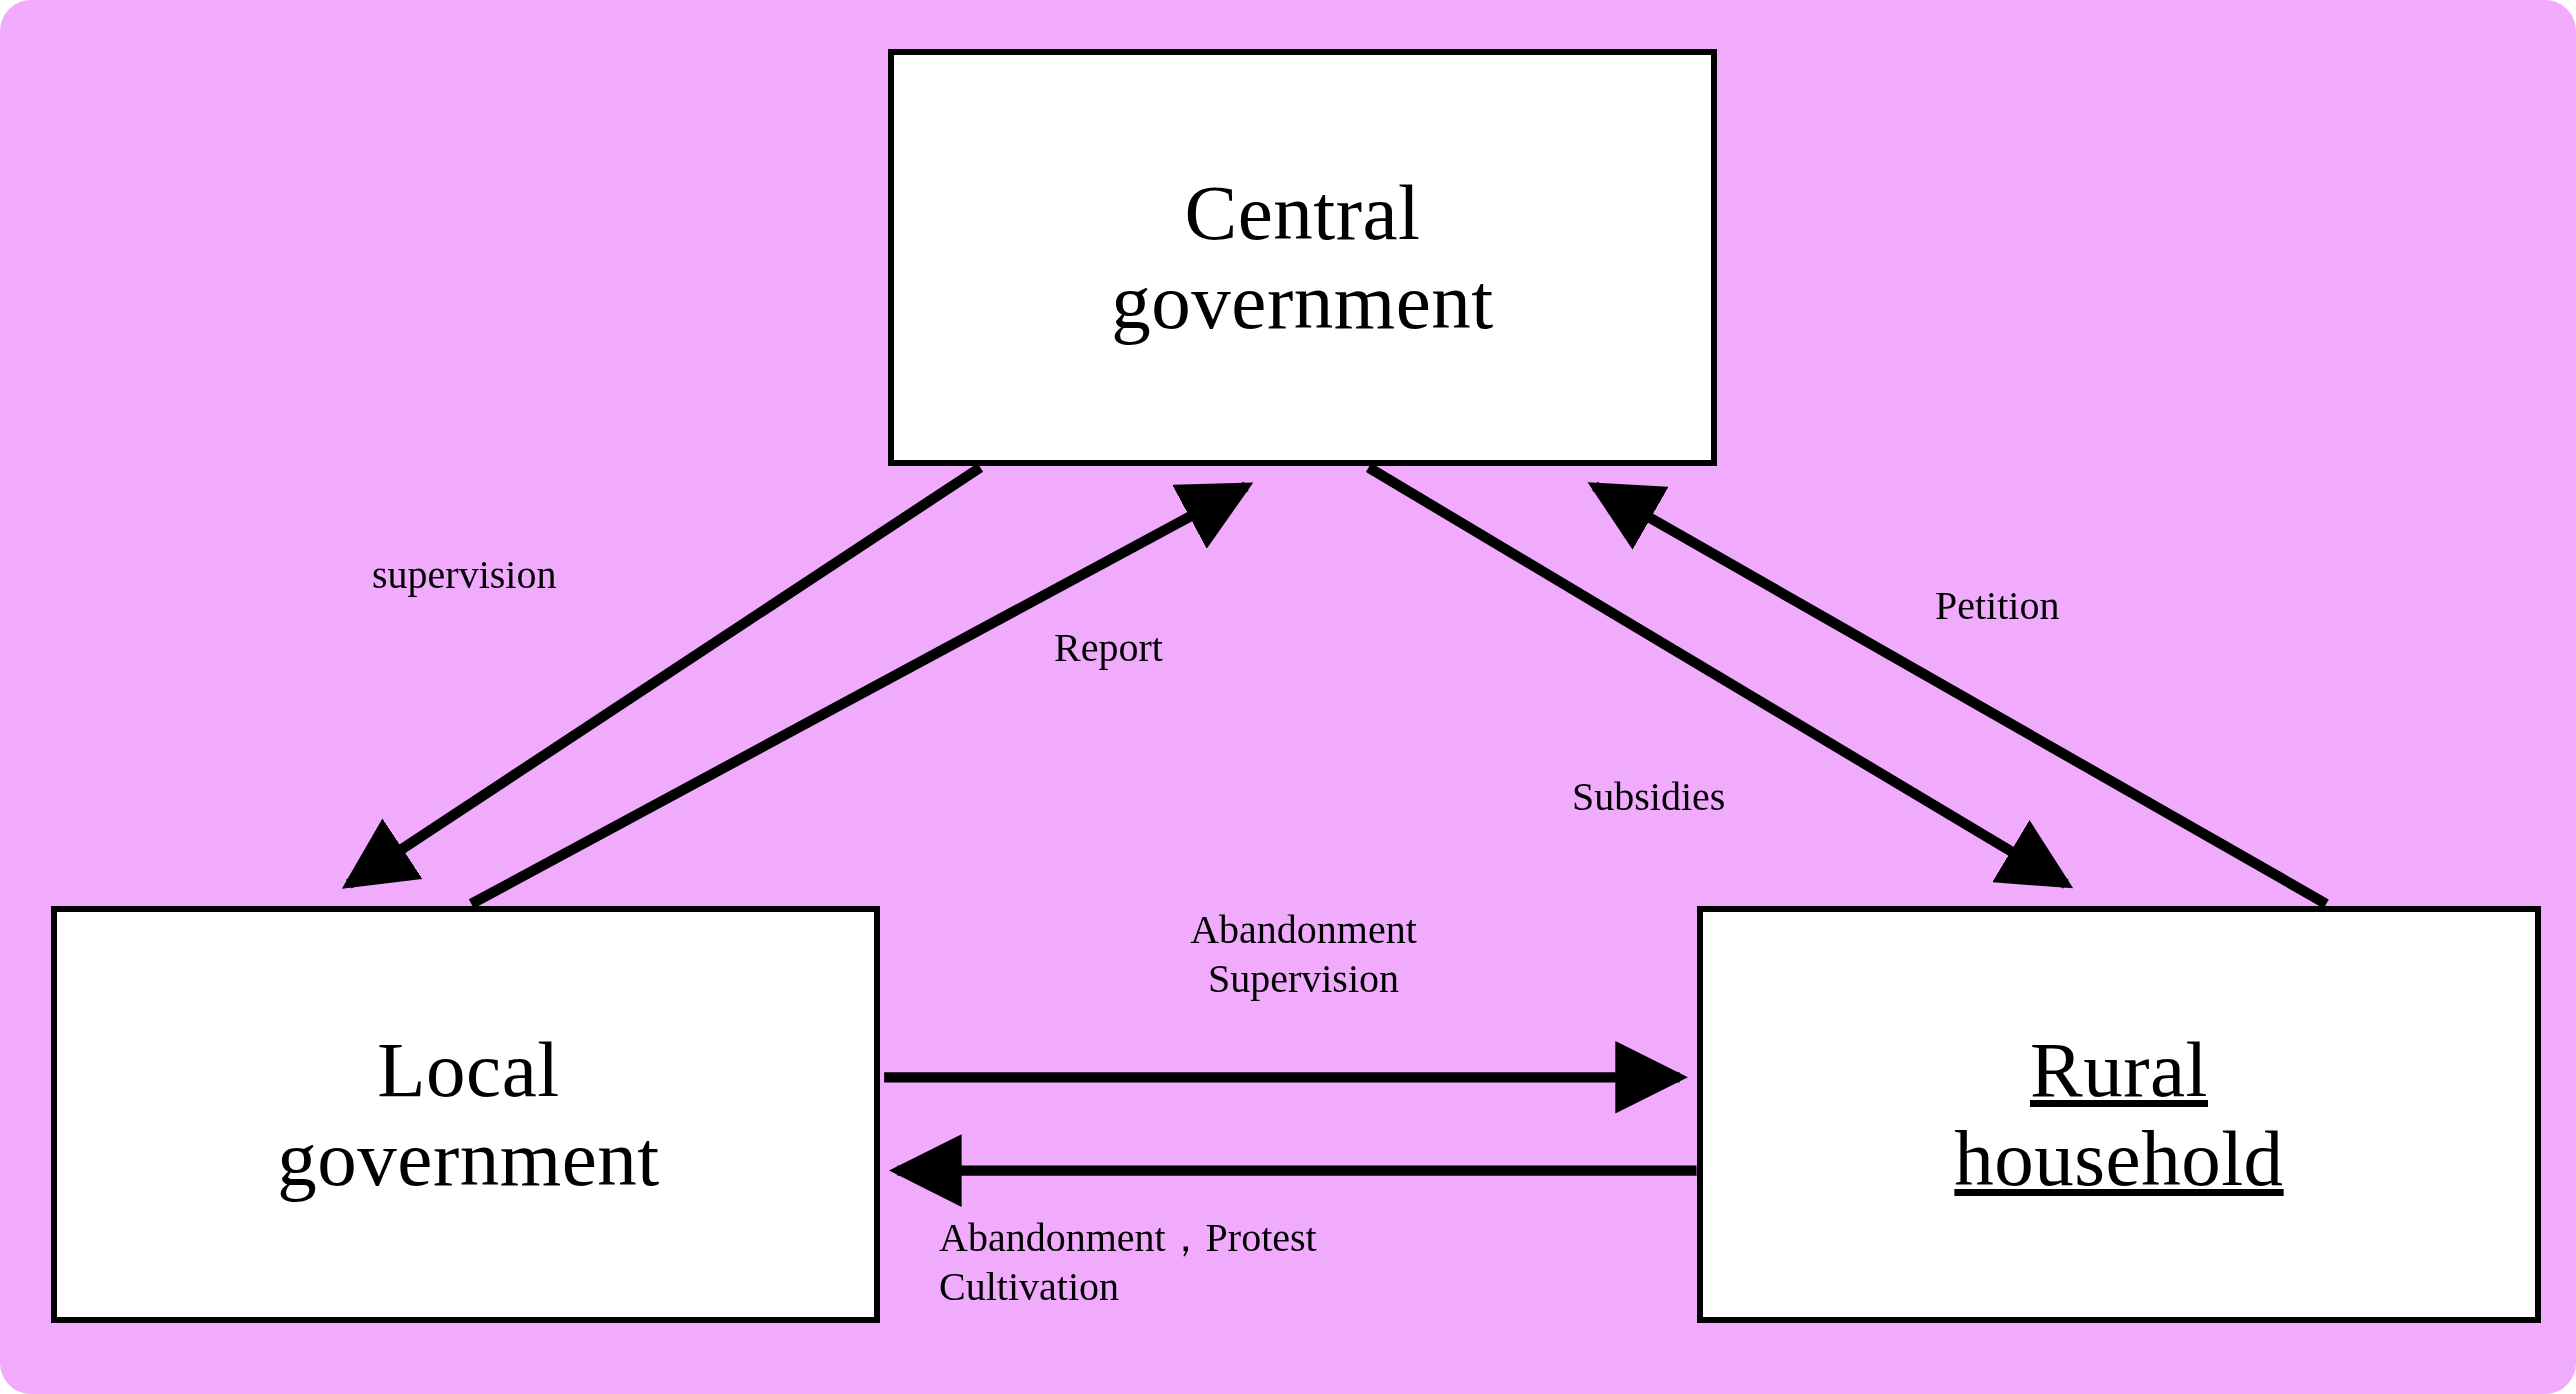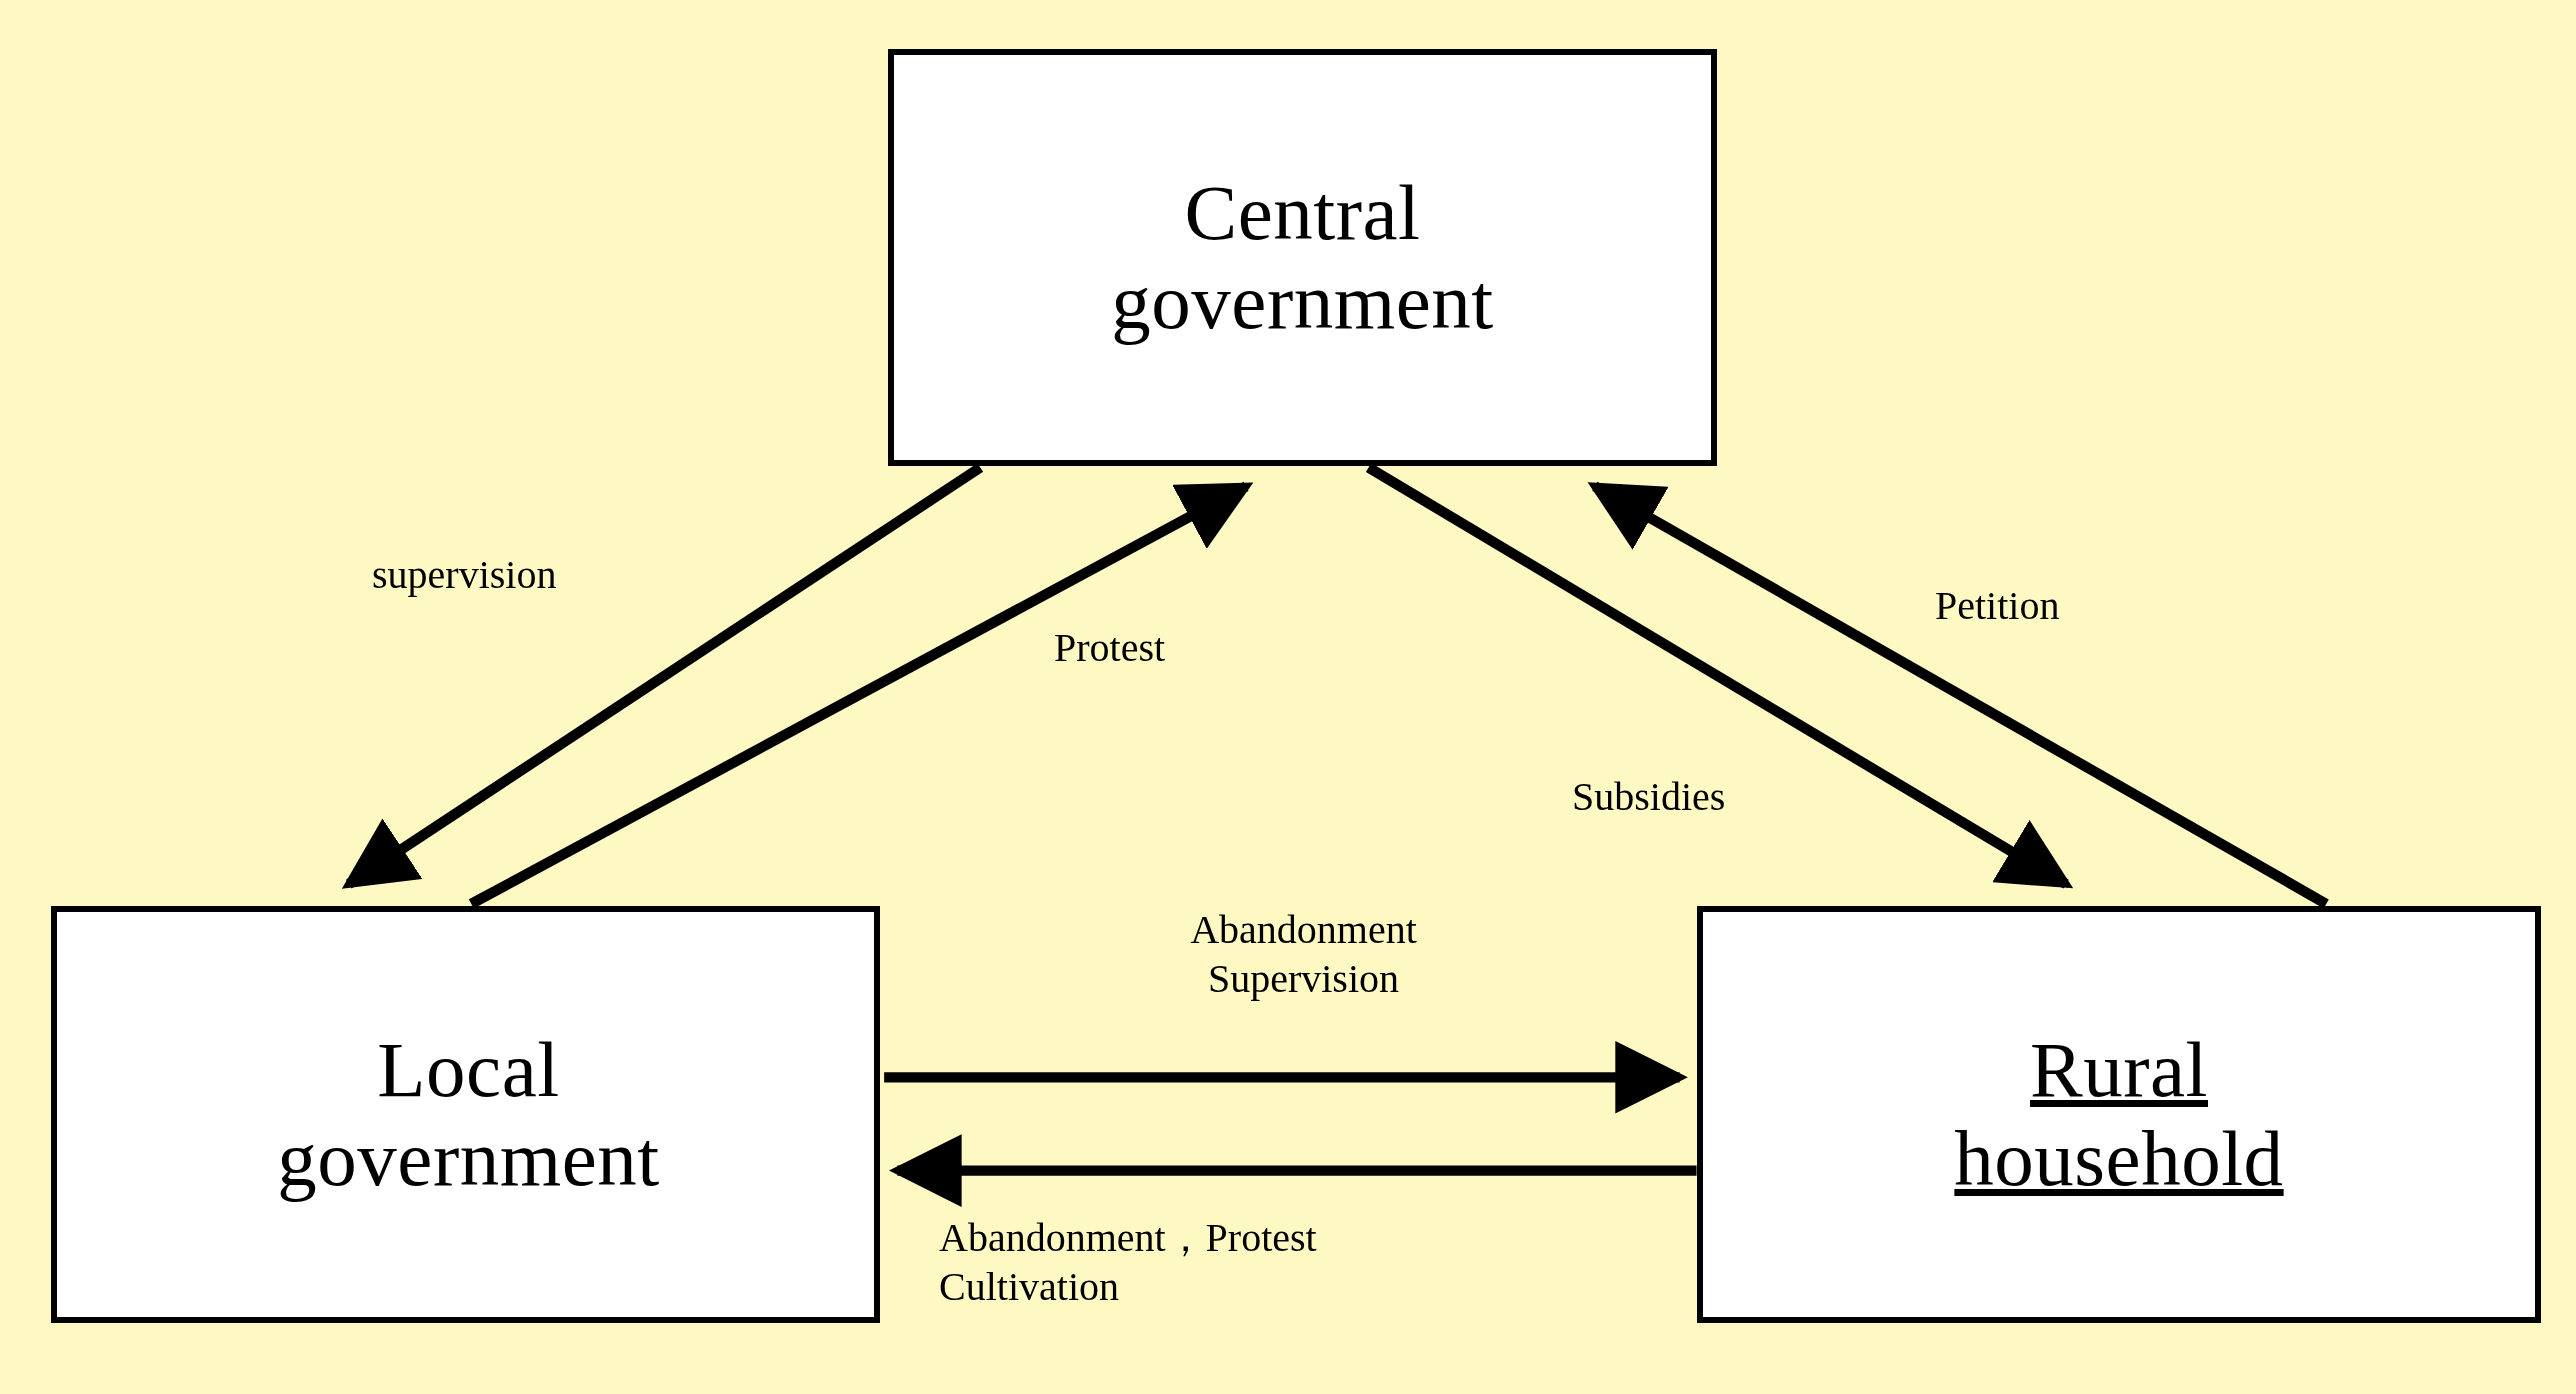--- a/index.html
+++ b/index.html
@@ -4,24 +4,25 @@
 <style>
   html, body {
     margin: 0;
     padding: 0;
     background: #ffffff;
   }
   #stage {
     position: relative;
     width: 2576px;
     height: 1394px;
-    background: #fef9c3;
+    background: #f0abfc;
     overflow: hidden;
     font-family: "Liberation Serif", "DejaVu Serif", serif;
     color: #000000;
+    border-radius: 31px;
   }
   #edges {
     position: absolute;
     left: 0;
     top: 0;
     width: 2576px;
     height: 1394px;
   }
   .node {
     position: absolute;
@@ -110,21 +111,21 @@
   <div class="node" id="node-rural">
     <span class="line">Rural</span>
     <span class="line">household</span>
   </div>
 
   <div class="edge-label" id="label-supervision">
     <span class="line">supervision</span>
   </div>
 
   <div class="edge-label" id="label-report">
-    <span class="line">Protest</span>
+    <span class="line">Report</span>
   </div>
 
   <div class="edge-label" id="label-petition">
     <span class="line">Petition</span>
   </div>
 
   <div class="edge-label" id="label-subsidies">
     <span class="line">Subsidies</span>
   </div>
 

